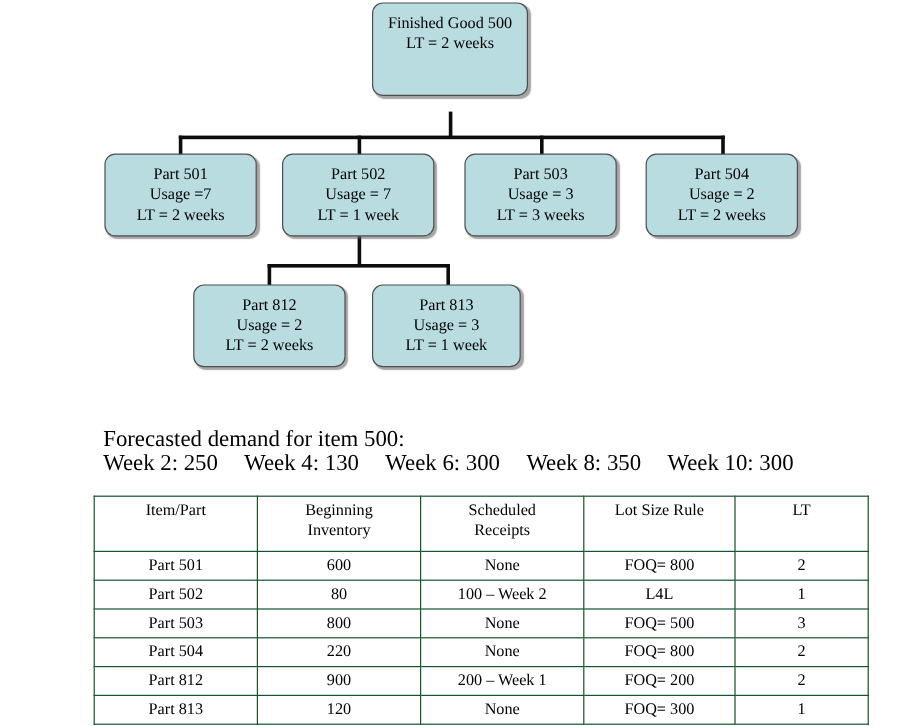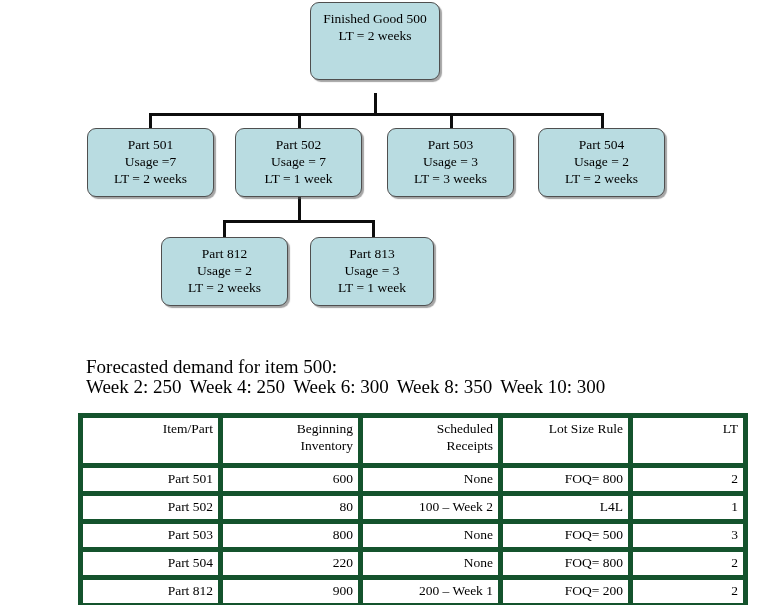--- a/index.html
+++ b/index.html
@@ -54,37 +54,37 @@
 
   
   #forecast {
     position: absolute;
     left: 86px;
     top: 357px;
     font-size: 19px;
     line-height: 20px;
     white-space: nowrap;
   }
-  #forecast .weeks span { margin-right: 8px; }
+  #forecast .weeks span { margin-right: 22px; }
   #forecast .weeks span:last-child { margin-right: 0; }
 
   
   #data-table {
     position: absolute;
     left: 78px;
     top: 413px;
     width: 590px;
     border-collapse: collapse;
     table-layout: fixed;
     font-size: 13.5px;
   }
   #data-table td, #data-table th {
-    border: 5px solid #14532d;
+    border: 1px solid #14532d;
     padding: 2px 5px 3px 5px;
-    text-align: right;
+    text-align: center;
     font-weight: normal;
     vertical-align: top;
     line-height: 17px;
     height: 18px;
   }
   #data-table thead th { height: 40px; }
   .c0 { width: 125px; }
   .c1 { width: 125px; }
   .c2 { width: 125px; }
   .c3 { width: 115px; }
@@ -145,21 +145,21 @@
   <div class="node" style="left:310px; top:237px; width:124px; height:69px;">
     <div class="line">Part 813</div>
     <div class="line">Usage = 3</div>
     <div class="line">LT = 1 week</div>
   </div>
 </div>
 
 <div id="forecast">
   <div>Forecasted demand for item 500:</div>
   <div class="weeks">
-    <span>Week 2: 250</span><span>Week 4: 250</span><span>Week 6: 300</span><span>Week 8: 350</span><span>Week 10: 300</span>
+    <span>Week 2: 250</span><span>Week 4: 130</span><span>Week 6: 300</span><span>Week 8: 350</span><span>Week 10: 300</span>
   </div>
 </div>
 
 <table id="data-table">
   <thead>
     <tr>
       <th class="c0">Item/Part</th>
       <th class="c1">Beginning<br>Inventory</th>
       <th class="c2">Scheduled<br>Receipts</th>
       <th class="c3">Lot Size Rule</th>

